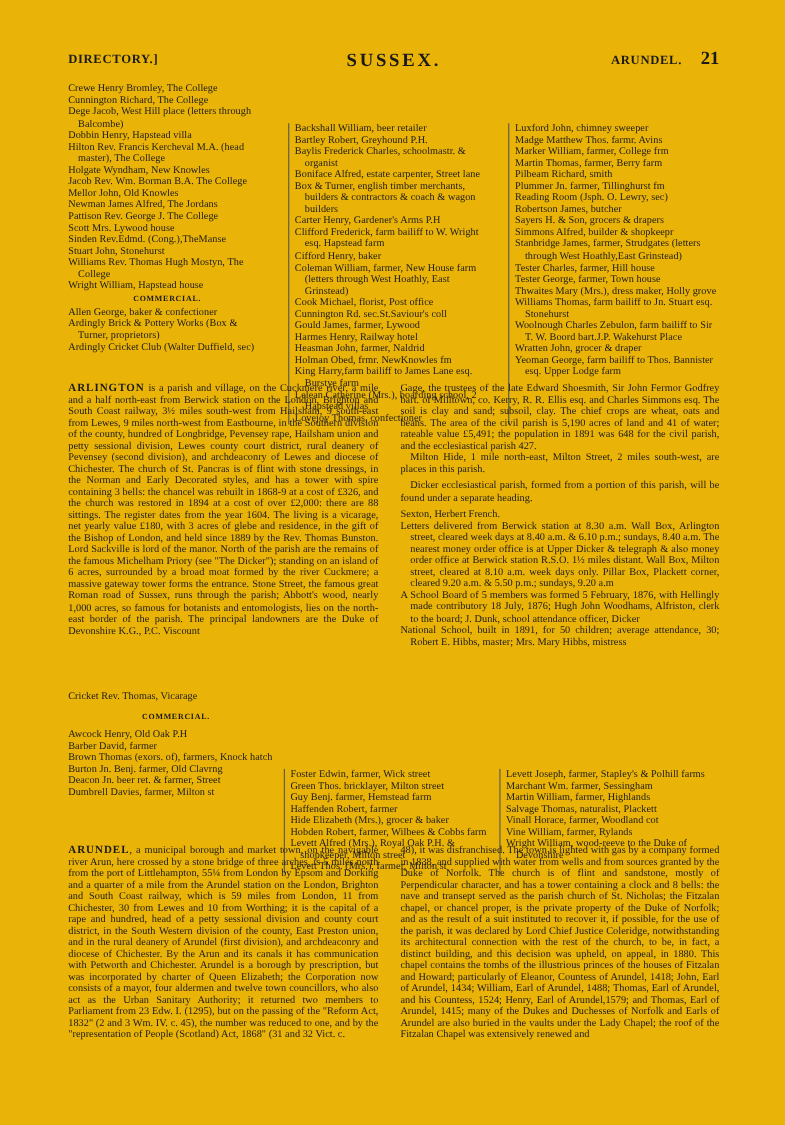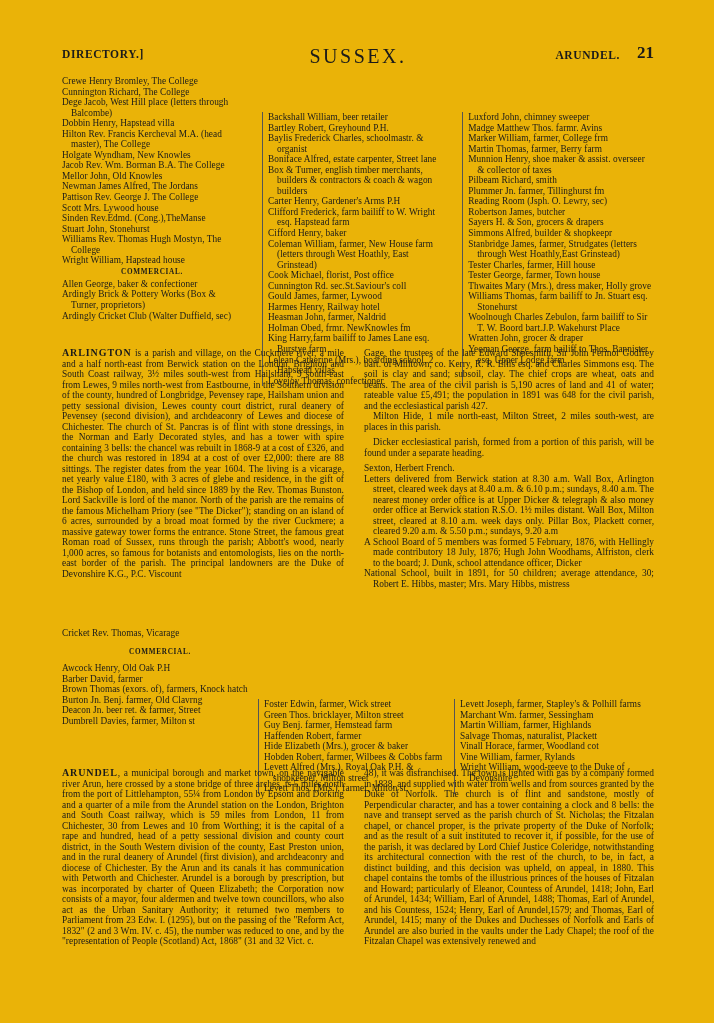--- a/index.html
+++ b/index.html
@@ -36,23 +36,23 @@
     font-size: 11.5px;
     font-weight: bold;
     letter-spacing: 0.6px;
     font-variant: small-caps;
   }
   .runhead .center {
     position: absolute;
     left: 0; top: -3px;
     width: 592px;
     text-align: center;
-    font-size: 20px;
+    font-size: 17px;
     letter-spacing: 2.5px;
-    font-weight: normal;
+    font-weight: bold;
   }
   .runhead .right {
     position: absolute;
     right: 34px; top: 1px;
     font-size: 11.5px;
     font-weight: bold;
     letter-spacing: 0.6px;
     font-variant: small-caps;
   }
   .runhead .pageno {
@@ -180,21 +180,20 @@
           <div class="entry">Lovejoy Thomas, confectioner</div>
         </div>
     </div>
 
     <div class="col rule" style="width:200px; padding-left:5px;">
       <div>
           <div class="entry">Luxford John, chimney sweeper</div>
           <div class="entry">Madge Matthew Thos. farmr. Avins</div>
           <div class="entry">Marker William, farmer, College frm</div>
           <div class="entry">Martin Thomas, farmer, Berry farm</div>
-          <div class="entry">Munnion Henry, shoe maker &amp; assist. overseer &amp; collector of taxes</div>
           <div class="entry">Pilbeam Richard, smith</div>
           <div class="entry">Plummer Jn. farmer, Tillinghurst fm</div>
           <div class="entry">Reading Room (Jsph. O. Lewry, sec)</div>
           <div class="entry">Robertson James, butcher</div>
           <div class="entry">Sayers H. &amp; Son, grocers &amp; drapers</div>
           <div class="entry">Simmons Alfred, builder &amp; shopkeepr</div>
           <div class="entry">Stanbridge James, farmer, Strudgates (letters through West Hoathly,East Grinstead)</div>
           <div class="entry">Tester Charles, farmer, Hill house</div>
           <div class="entry">Tester George, farmer, Town house</div>
           <div class="entry">Thwaites Mary (Mrs.), dress maker, Holly grove</div>

